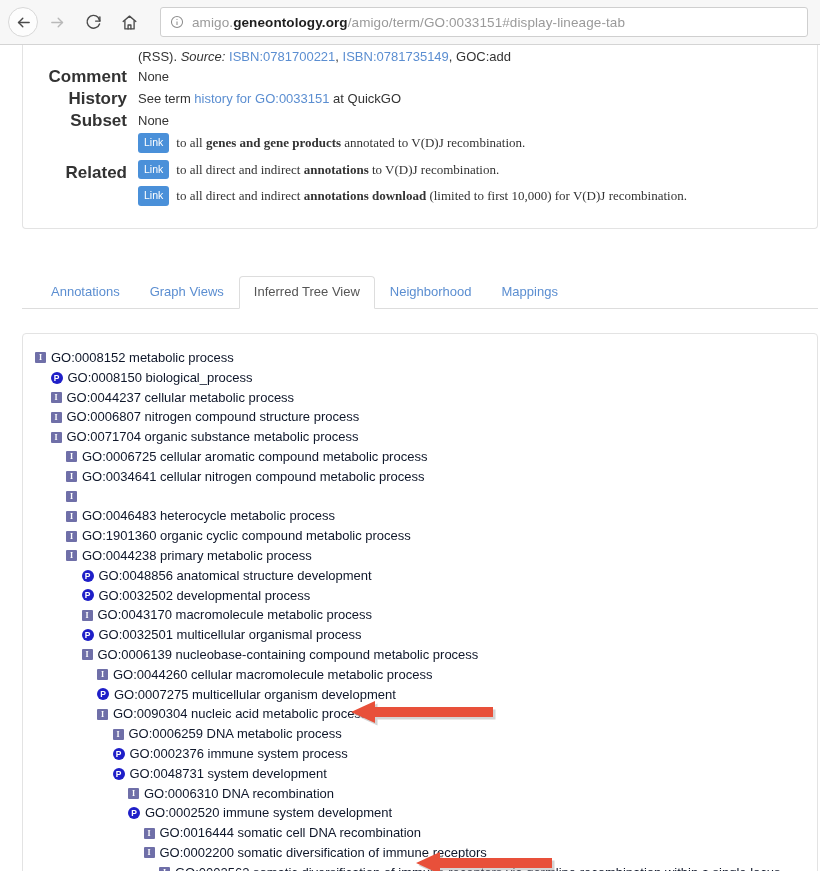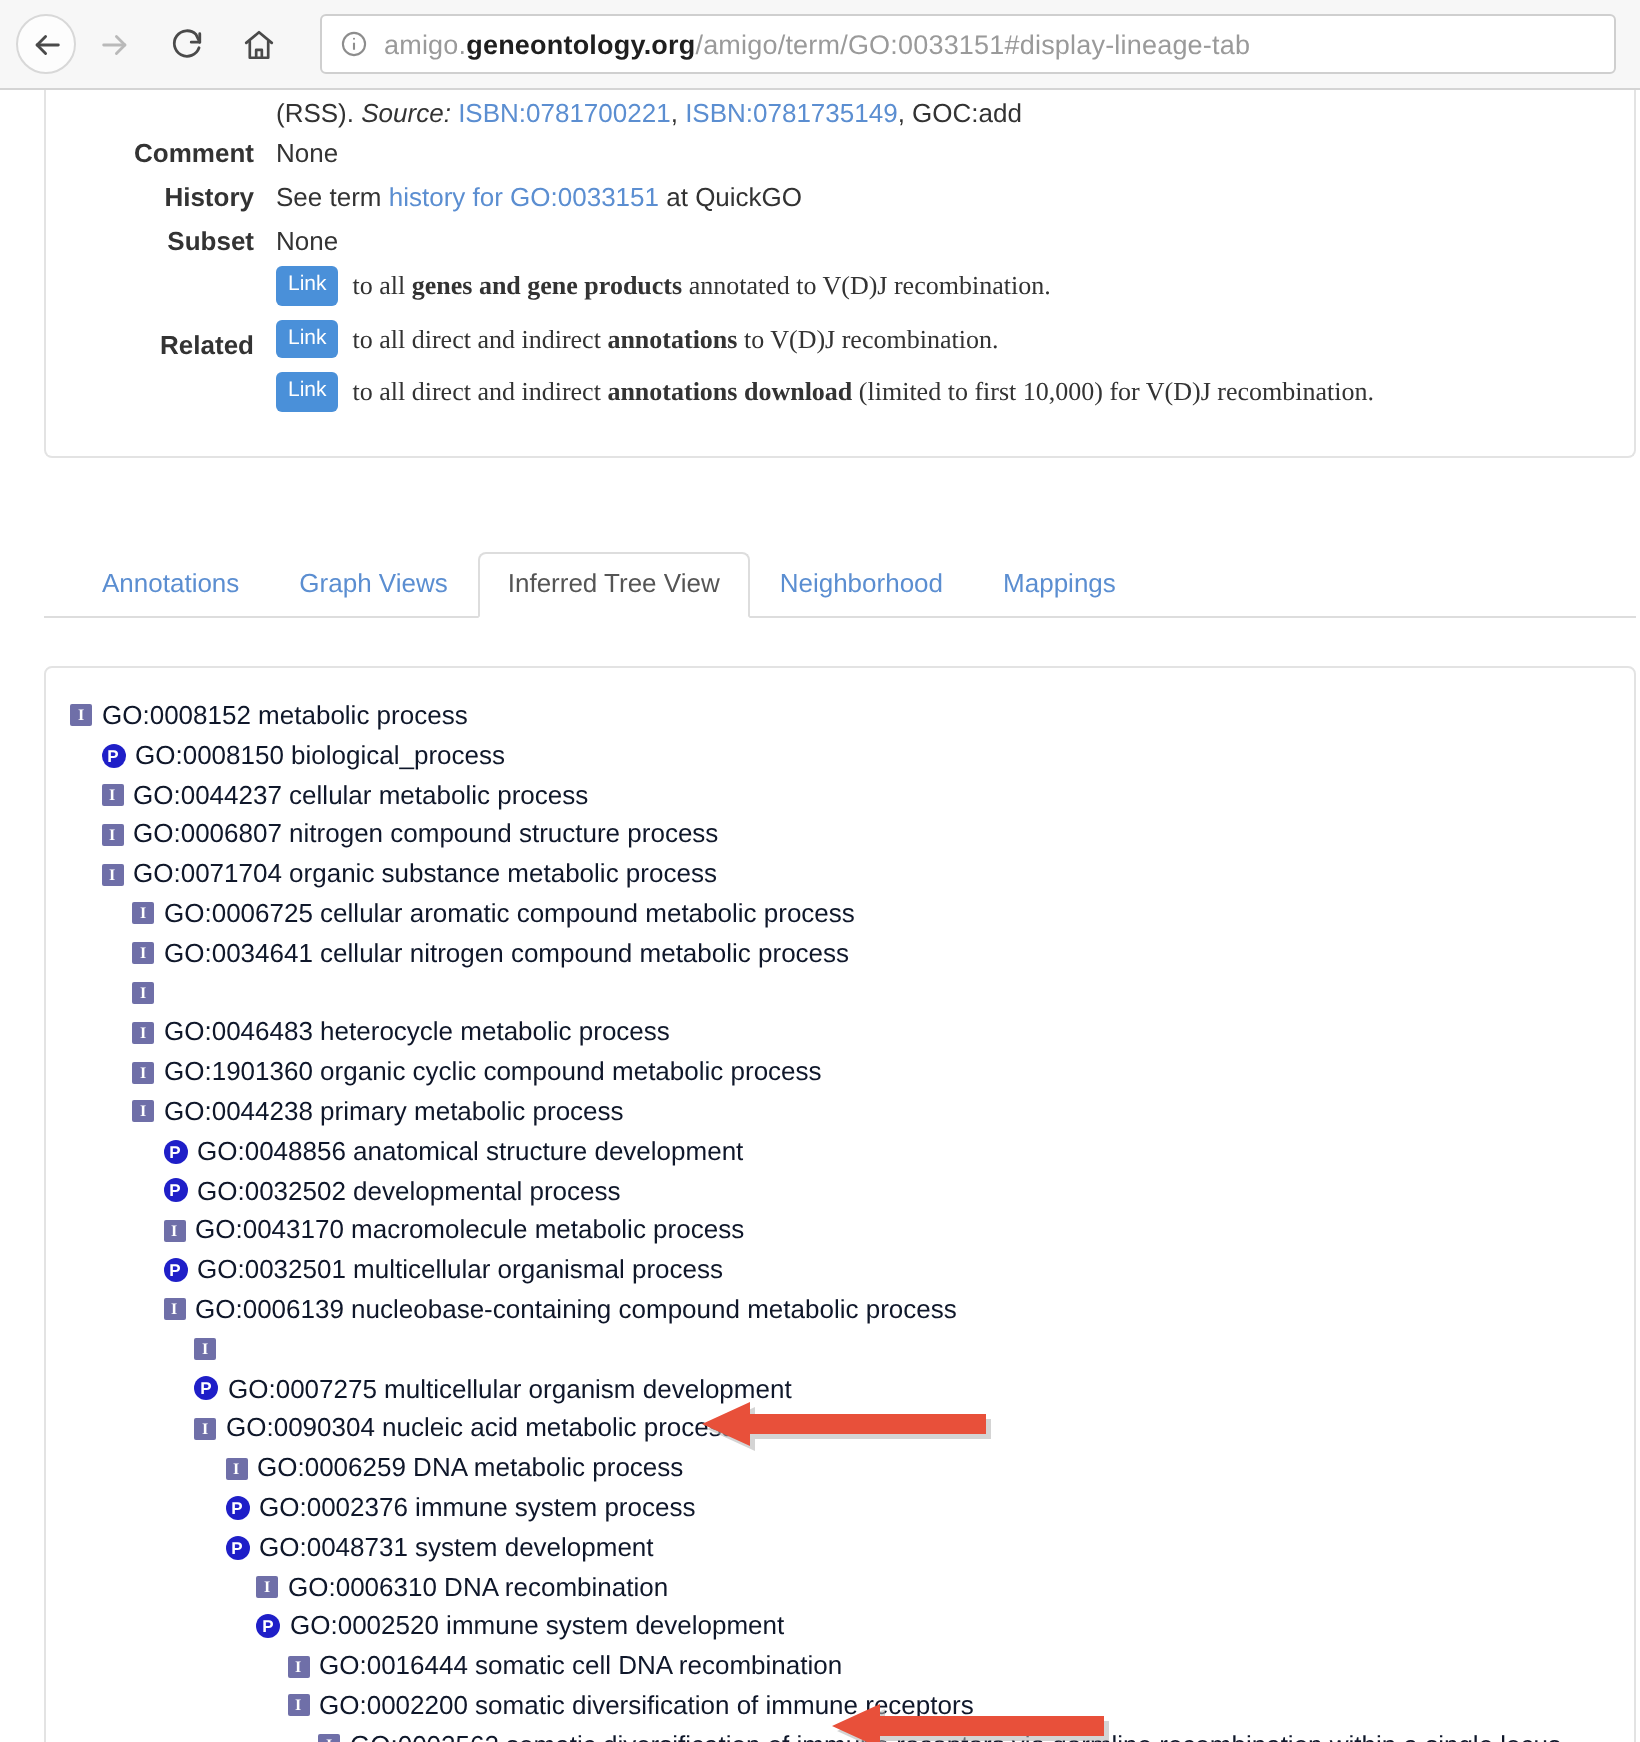--- a/index.html
+++ b/index.html
@@ -73,21 +73,21 @@
     background: #fff;
     padding: 14px 0 12px 0;
   }
   .defrow { display: flex; align-items: center; margin-bottom: 3px; min-height: 19px; }
   .defrow.tight { margin-bottom: 1px; }
   .deflabel {
     width: 115px;
     flex: 0 0 115px;
     text-align: right;
     padding-right: 11px;
-    font-size: 13px;
+    font-size: 17px;
     font-weight: bold;
     color: #333333;
     line-height: 19px;
   }
   .defval {
     font-size: 13px;
     color: #333333;
     line-height: 19px;
     flex: 1;
   }
@@ -355,20 +355,21 @@
         <div class="tnode" style="padding-left: 58.5px;">
           <span class="ico-p">P</span>
           <span class="lbl">GO:0032501 multicellular organismal process</span>
         </div>
         <div class="tnode" style="padding-left: 58.5px;">
           <span class="ico-i">I</span>
           <span class="lbl">GO:0006139 nucleobase-containing compound metabolic process</span>
         </div>
         <div class="tnode" style="padding-left: 74px;">
           <span class="ico-i">I</span>
+          <span class="lbl">GO:0044260 cellular macromolecule metabolic process</span>
         </div>
         <div class="tnode" style="padding-left: 74px;">
           <span class="ico-p">P</span>
           <span class="lbl">GO:0007275 multicellular organism development</span>
         </div>
         <div class="tnode" style="padding-left: 74px;">
           <span class="ico-i">I</span>
           <span class="lbl">GO:0090304 nucleic acid metabolic process</span>
         </div>
         <div class="tnode" style="padding-left: 89.5px;">

